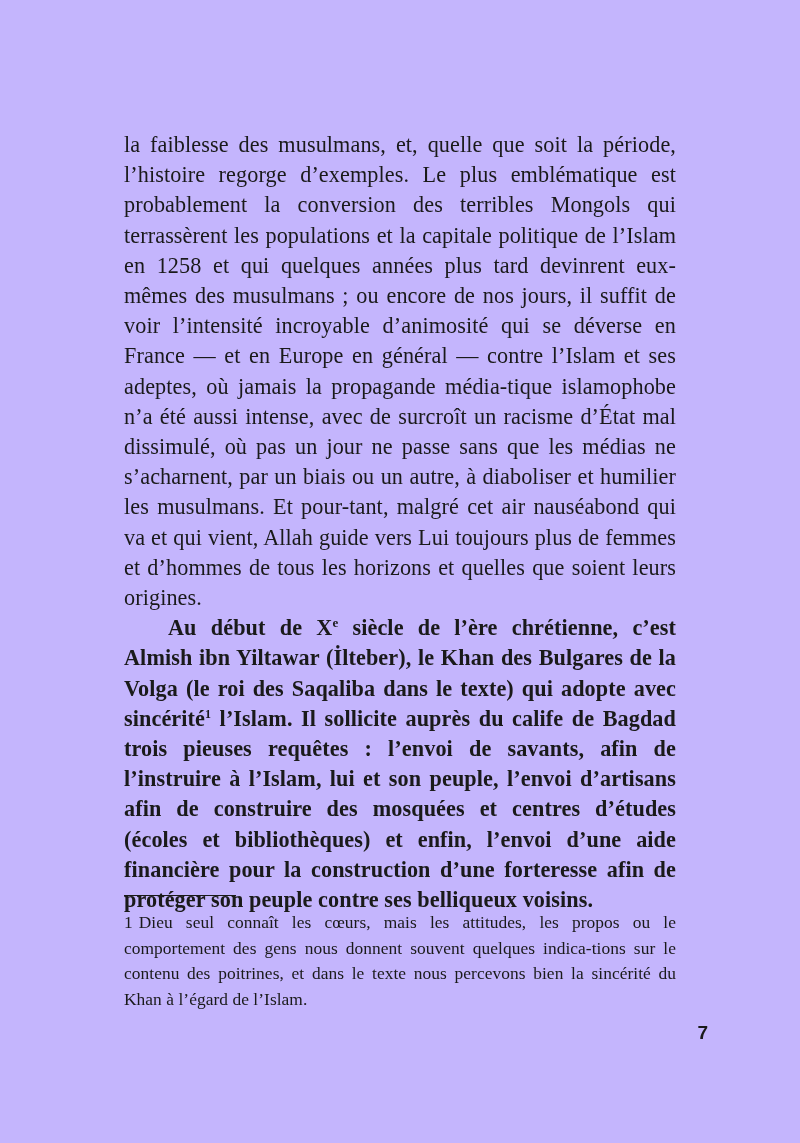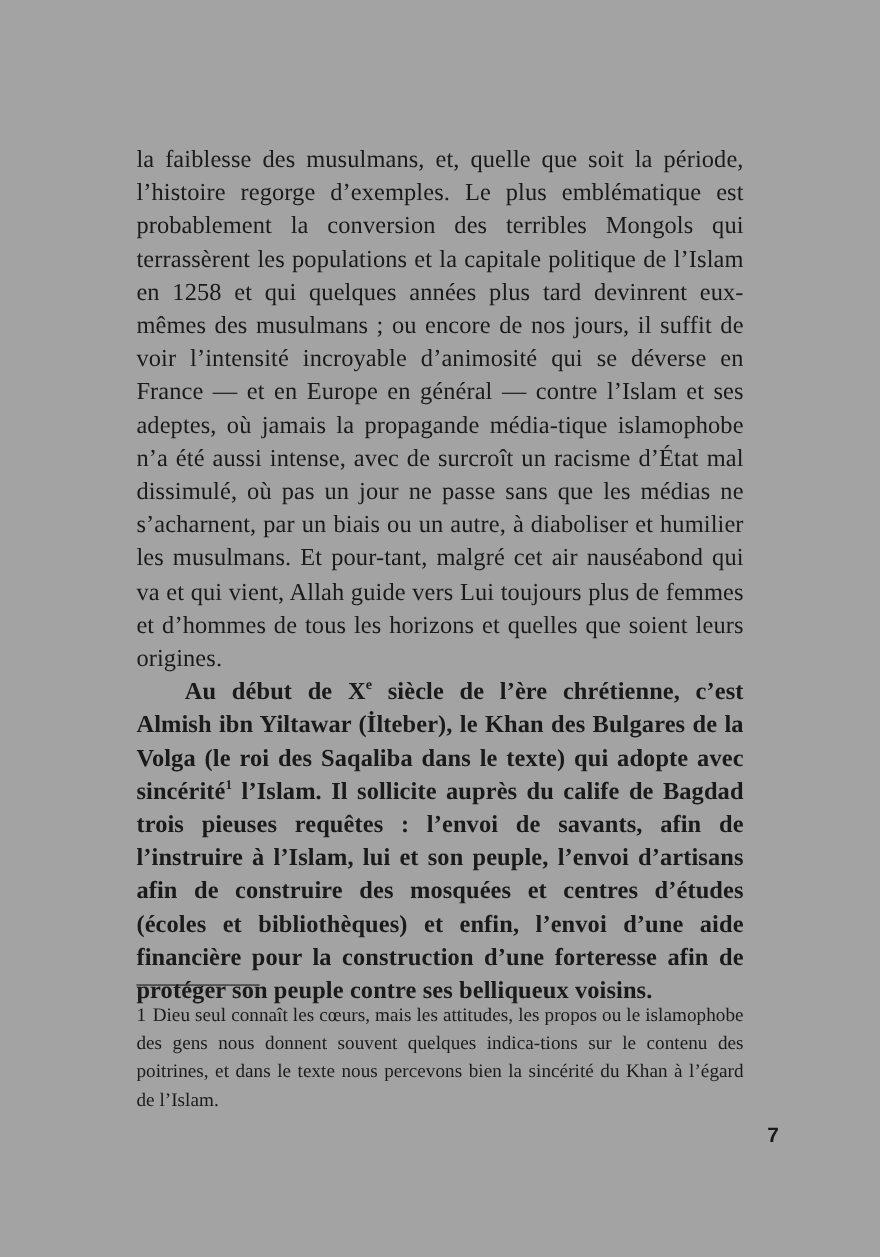--- a/index.html
+++ b/index.html
@@ -13,21 +13,21 @@
     font-family: "Liberation Serif", serif;
     color: #1a1a1a;
     position: relative;
     overflow: hidden;
   }
   .page {
     position: absolute;
     left: 0; top: 0;
     width: 800px;
     height: 1143px;
-    background: #a3a3a3;
+    background: #c4b5fd;
   }
   .text-column {
     position: absolute;
     left: 124px;
     top: 130px;
     width: 552px;
   }
   p.body-par {
     margin: 0;
     font-size: 22.2px;
@@ -91,18 +91,18 @@
   <div class="text-column">
 
     <p class="body-par">la faiblesse des musulmans, et, quelle que soit la période, l’histoire regorge d’exemples. Le plus emblématique est probablement la conversion des terribles Mongols qui terrassèrent les populations et la capitale politique de l’Islam en 1258 et qui quelques années plus tard devinrent eux-mêmes des musulmans ; ou encore de nos jours, il suffit de voir l’intensité incroyable d’animosité qui se déverse en France — et en Europe en général — contre l’Islam et ses adeptes, où jamais la propagande média-tique islamophobe n’a été aussi intense, avec de surcroît un racisme d’État mal dissimulé, où pas un jour ne passe sans que les médias ne s’acharnent, par un biais ou un autre, à diaboliser et humilier les musulmans. Et pour-tant, malgré cet air nauséabond qui va et qui vient, Allah guide vers Lui toujours plus de femmes et d’hommes de tous les horizons et quelles que soient leurs origines.</p>
 
     <p class="body-par indented"><span>Au début de X</span><sup class="ord">e</sup><span> siècle de l’ère chrétienne, c’est Almish ibn Yiltawar (İlteber), le Khan des Bulgares de la Volga (le roi des Saqaliba dans le texte) qui adopte avec sincérité</span><sup class="fn-ref">1</sup><span> l’Islam. Il sollicite auprès du calife de Bagdad trois pieuses requêtes : l’envoi de savants, afin de l’instruire à l’Islam, lui et son peuple, l’envoi d’artisans afin de construire des mosquées et centres d’études (écoles et bibliothèques) et enfin, l’envoi d’une aide financière pour la construction d’une forteresse afin de protéger son peuple contre ses belliqueux voisins.</span></p>
 
   </div>
 
   <div class="footnote-area">
     <div class="footnote-rule"></div>
-    <p class="footnote"><span class="fn-num">1</span><span>Dieu seul connaît les cœurs, mais les attitudes, les propos ou le islamophobe des gens nous donnent souvent quelques indica-tions sur le contenu des poitrines, et dans le texte nous percevons bien la sincérité du Khan à l’égard de l’Islam.</span></p>
+    <p class="footnote"><span class="fn-num">1</span><span>Dieu seul connaît les cœurs, mais les attitudes, les propos ou le comportement des gens nous donnent souvent quelques indica-tions sur le contenu des poitrines, et dans le texte nous percevons bien la sincérité du Khan à l’égard de l’Islam.</span></p>
   </div>
 
   <div class="page-number">7</div>
 
 </div>
 
 </body></html>

